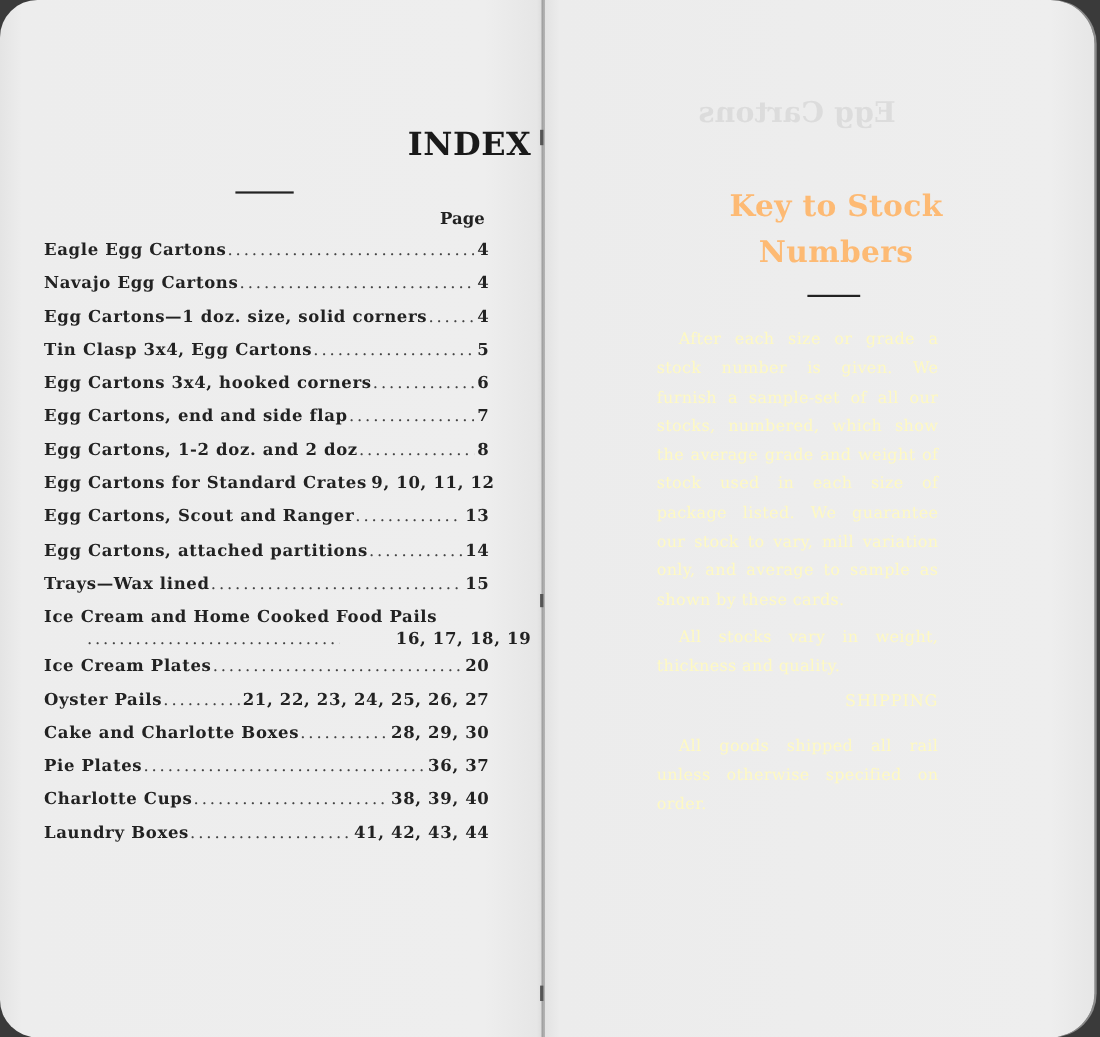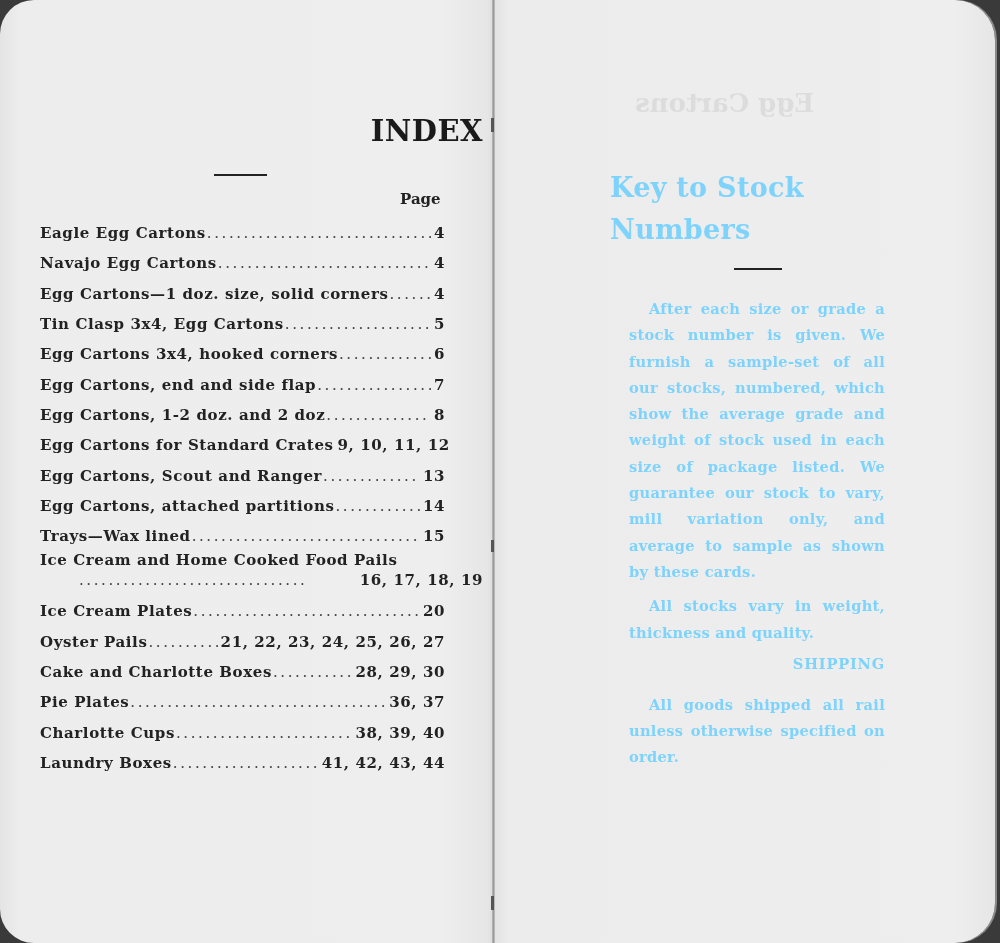--- a/index.html
+++ b/index.html
@@ -93,21 +93,21 @@
       position: absolute;
       left: 40px;
       top: 218px;
       width: 405px;
       margin: 0;
       padding: 0;
       list-style: none;
     }
     .index-row {
       display: flex;
-      align-items: center;
+      align-items: flex-start;
       height: 30.3px;
       font-size: 15px;
       font-weight: bold;
       letter-spacing: 0.6px;
       color: #222;
       white-space: nowrap;
     }
     .index-row .label { flex: 0 0 auto; }
     .index-row .leader {
       flex: 1 1 auto;
@@ -134,44 +134,44 @@
       line-height: 20px;
       gap: 48px;
     }
 
     
     .key-title {
       position: absolute;
       left: 610px;
       width: 300px;
       top: 167px;
-      text-align: left;
+      text-align: center;
       font-size: 27px;
       line-height: 42px;
       font-weight: bold;
-      color: #7dd3fc;
+      color: #fdba74;
       letter-spacing: 0.3px;
     }
     .key-rule {
       position: absolute;
       left: 734px;
       top: 268px;
       width: 48px;
       height: 2px;
       background: #222;
     }
     .key-body {
       position: absolute;
-      left: 629px;
+      left: 597px;
       top: 296px;
       width: 256px;
       font-size: 14.6px;
       line-height: 26.3px;
-      font-weight: bold;
-      color: #7dd3fc;
+      font-weight: normal;
+      color: #fef9c3;
       letter-spacing: 0.3px;
     }
     .key-body p {
       margin: 0;
       text-align: justify;
       text-align-last: left;
       text-indent: 20px;
     }
     .key-body p + p { margin-top: 8px; }
     .ship-heading {

